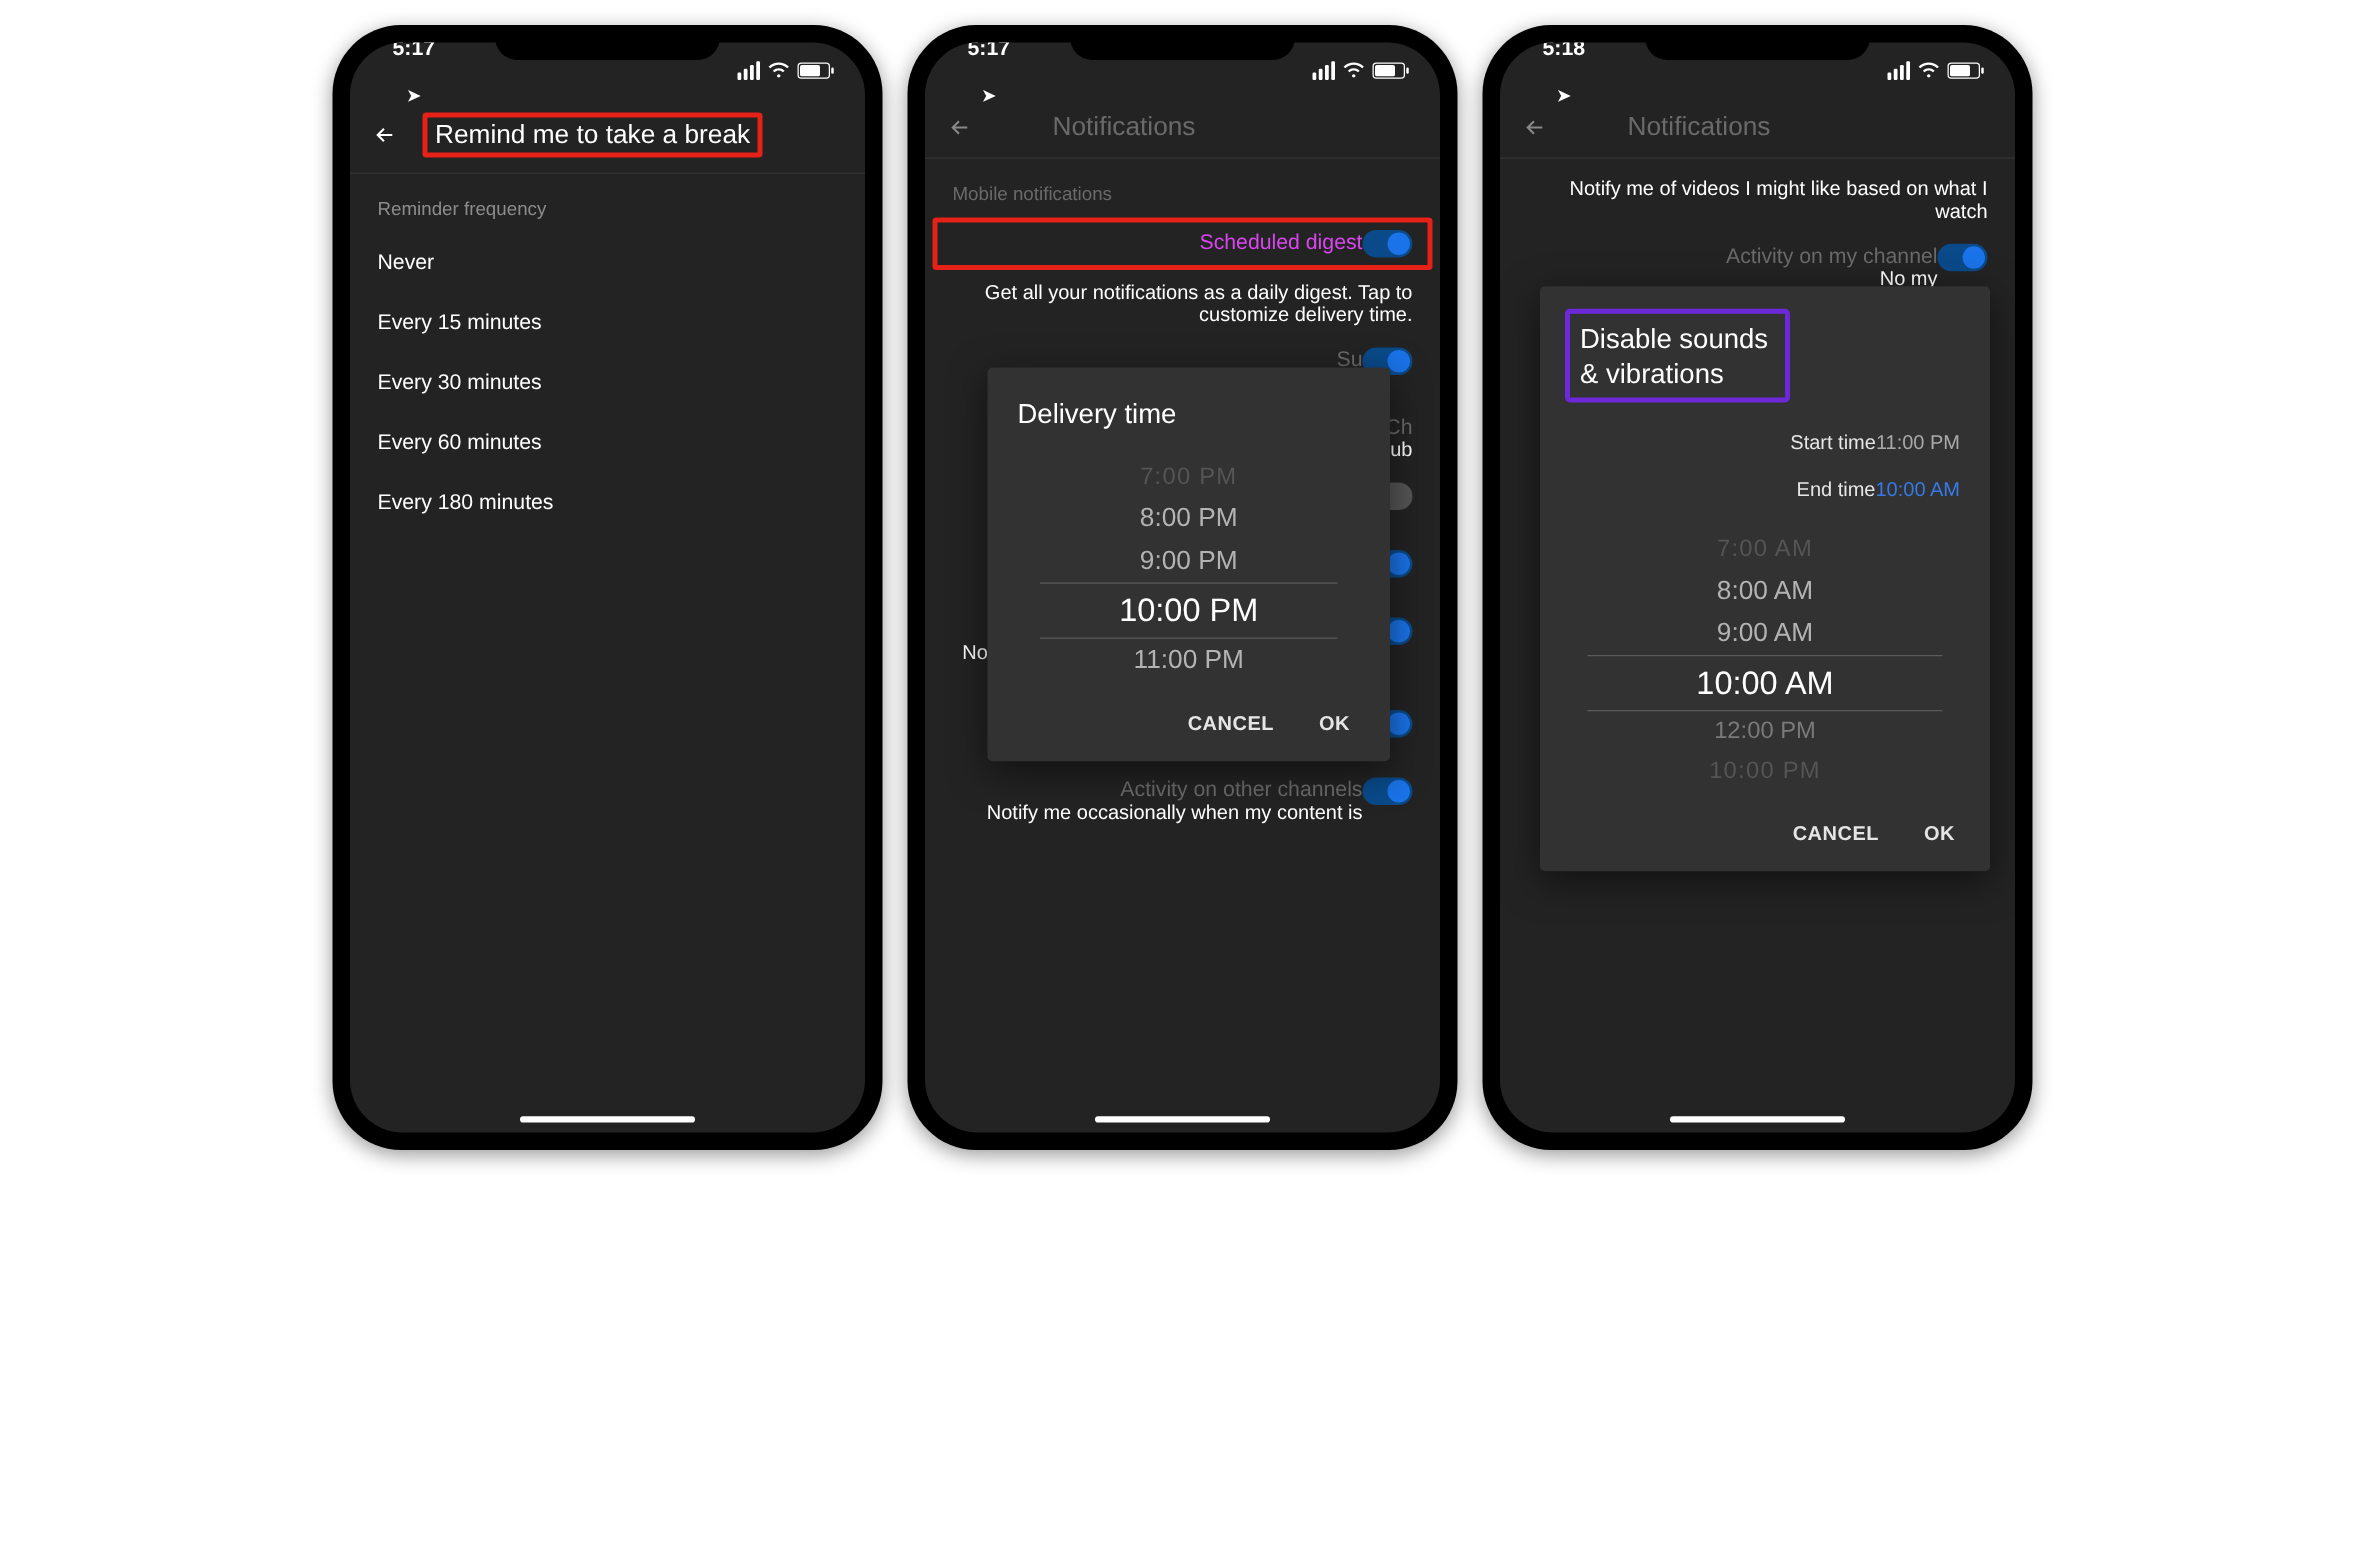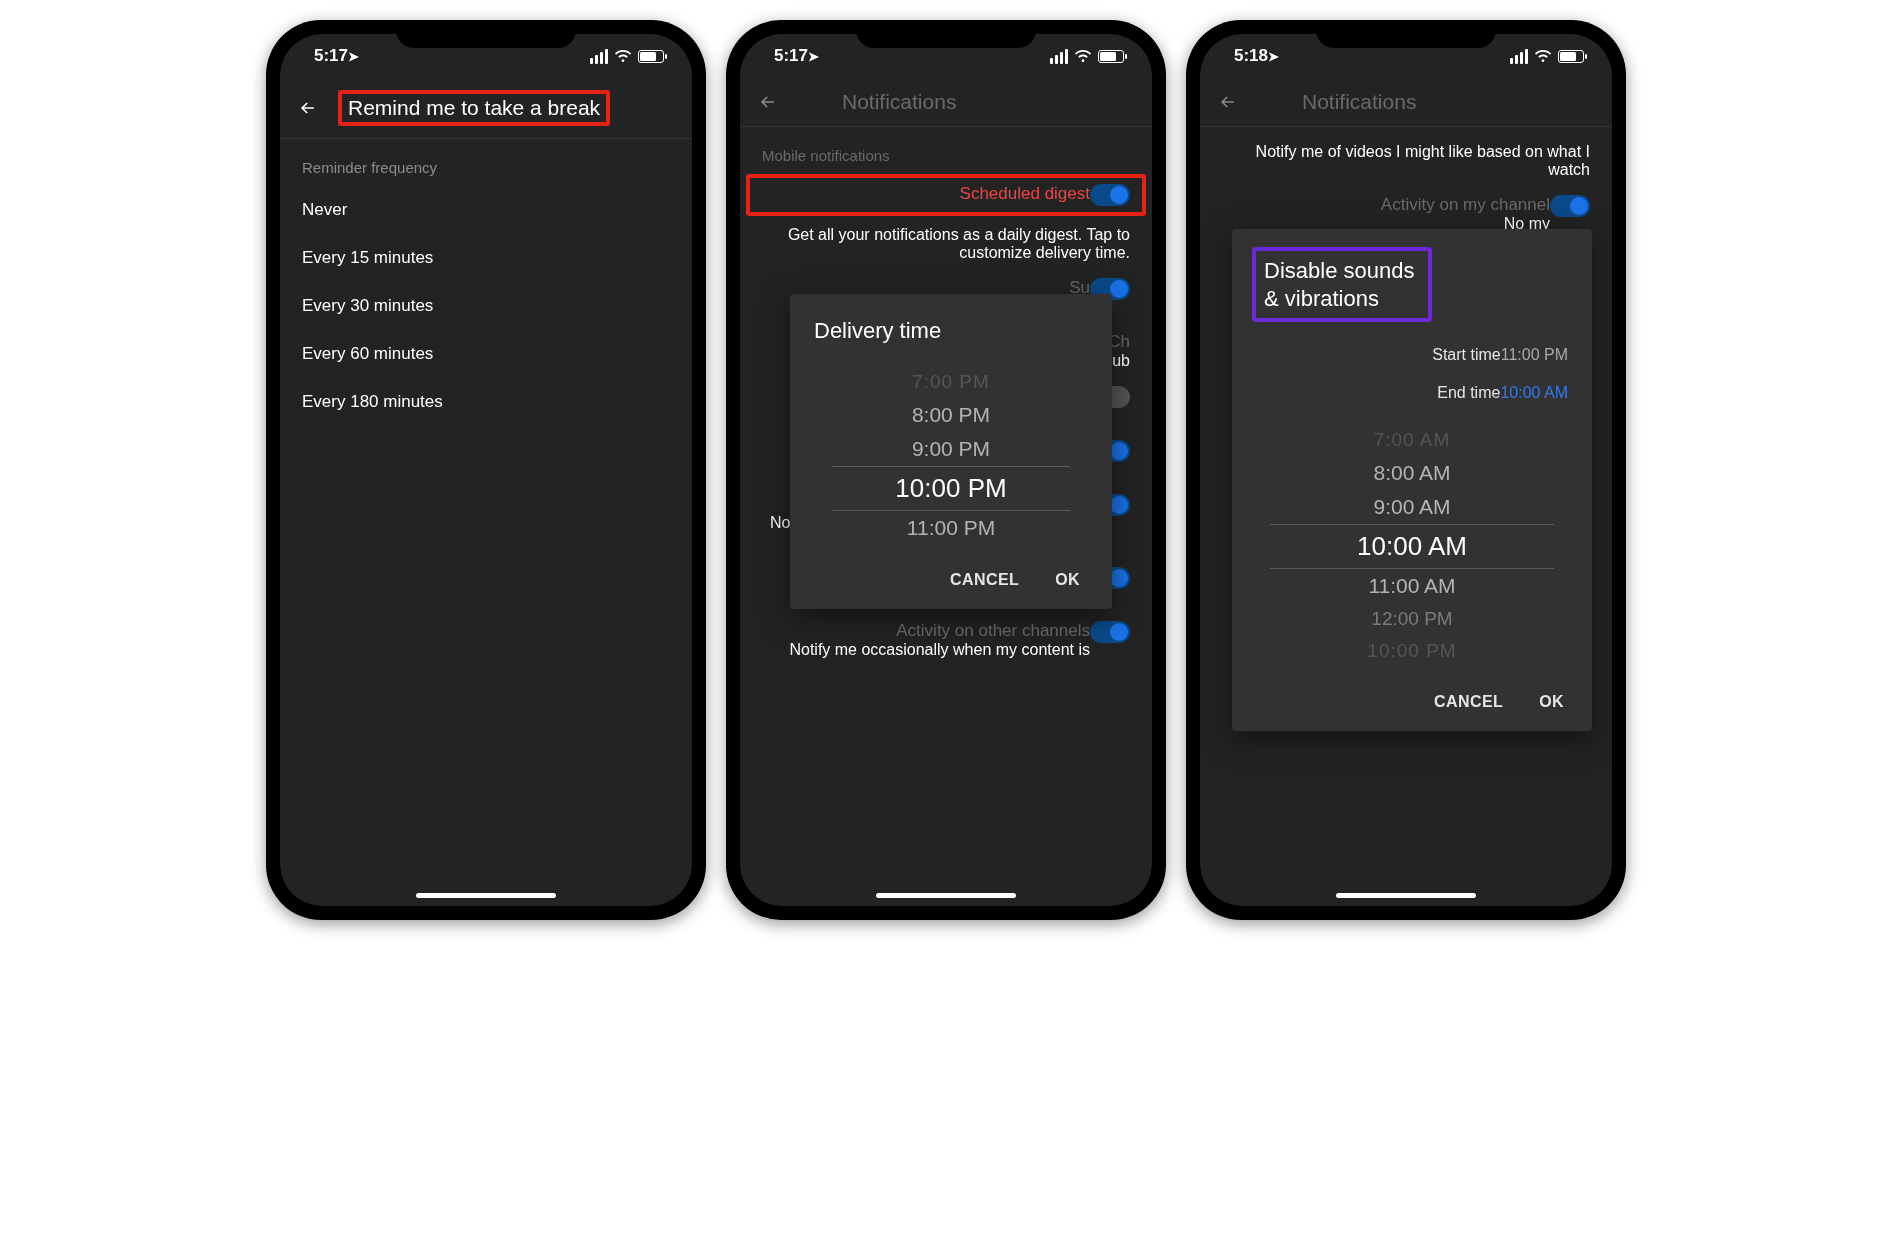--- a/index.html
+++ b/index.html
@@ -44,21 +44,21 @@
   .statusbar {
     height: 44px;
     display: flex;
     justify-content: space-between;
     align-items: center;
     padding: 0 28px 0 34px;
     font-size: 17px;
     font-weight: 600;
     color: #fff;
   }
-  .statusbar .left { display:flex; align-items:center; gap:0;}
+  .statusbar .left { display:flex; align-items:center; gap:20px;flex-direction:column;}
   .loc-arrow { font-size:13px; }
   .statusbar .right { display: flex; align-items: center; gap: 6px; }
   .bars { display:inline-flex; gap:2px; align-items:flex-end; }
   .bars span { width:3px; background:#fff; border-radius:1px; }
   .bars span:nth-child(1){height:6px;}
   .bars span:nth-child(2){height:9px;}
   .bars span:nth-child(3){height:12px;}
   .bars span:nth-child(4){height:15px;}
   .wifi {
     width:18px; height:18px;
@@ -259,21 +259,21 @@
       <span class="back-arrow"><svg viewBox="0 0 24 24">
             <path d="M19 12H5M11 18l-6-6 6-6"></path>
           </svg></span>
       <span class="header-title dim">Notifications</span>
     </div>
     <div class="content">
       <div class="section-head">Mobile notifications</div>
       <div class="highlight-red-row">
         <div class="list-row" style="padding:4px 10px;">
           <div class="left">
-              <div class="label" style="color:#ef4444;">Scheduled digest</div>
+              <div class="label" style="color:#d946ef;">Scheduled digest</div>
             </div>
           <div class="toggle"></div>
         </div>
       </div>
       <div class="list-row">
           <div class="left">
             <div class="sub">Get all your notifications as a daily digest. Tap to customize delivery time.</div>
           </div>
         </div>
 
@@ -455,21 +455,20 @@
         <div class="time-row">
           <span class="lbl">End time</span>
           <span class="val active">10:00 AM</span>
         </div>
       </div>
       <div class="picker">
         <div class="dimrow">7:00 AM</div>
         <div class="near">8:00 AM</div>
         <div class="near">9:00 AM</div>
         <div class="sel">10:00 AM</div>
-        <div class="near">11:00 AM</div>
         <div class="dimrow2">12:00 PM</div>
         <div class="dimrow">10:00 PM</div>
       </div>
       <div class="dialog-actions">
         <span>CANCEL</span>
         <span>OK</span>
       </div>
     </div>
     <div class="home-indicator"></div>
   </div>

